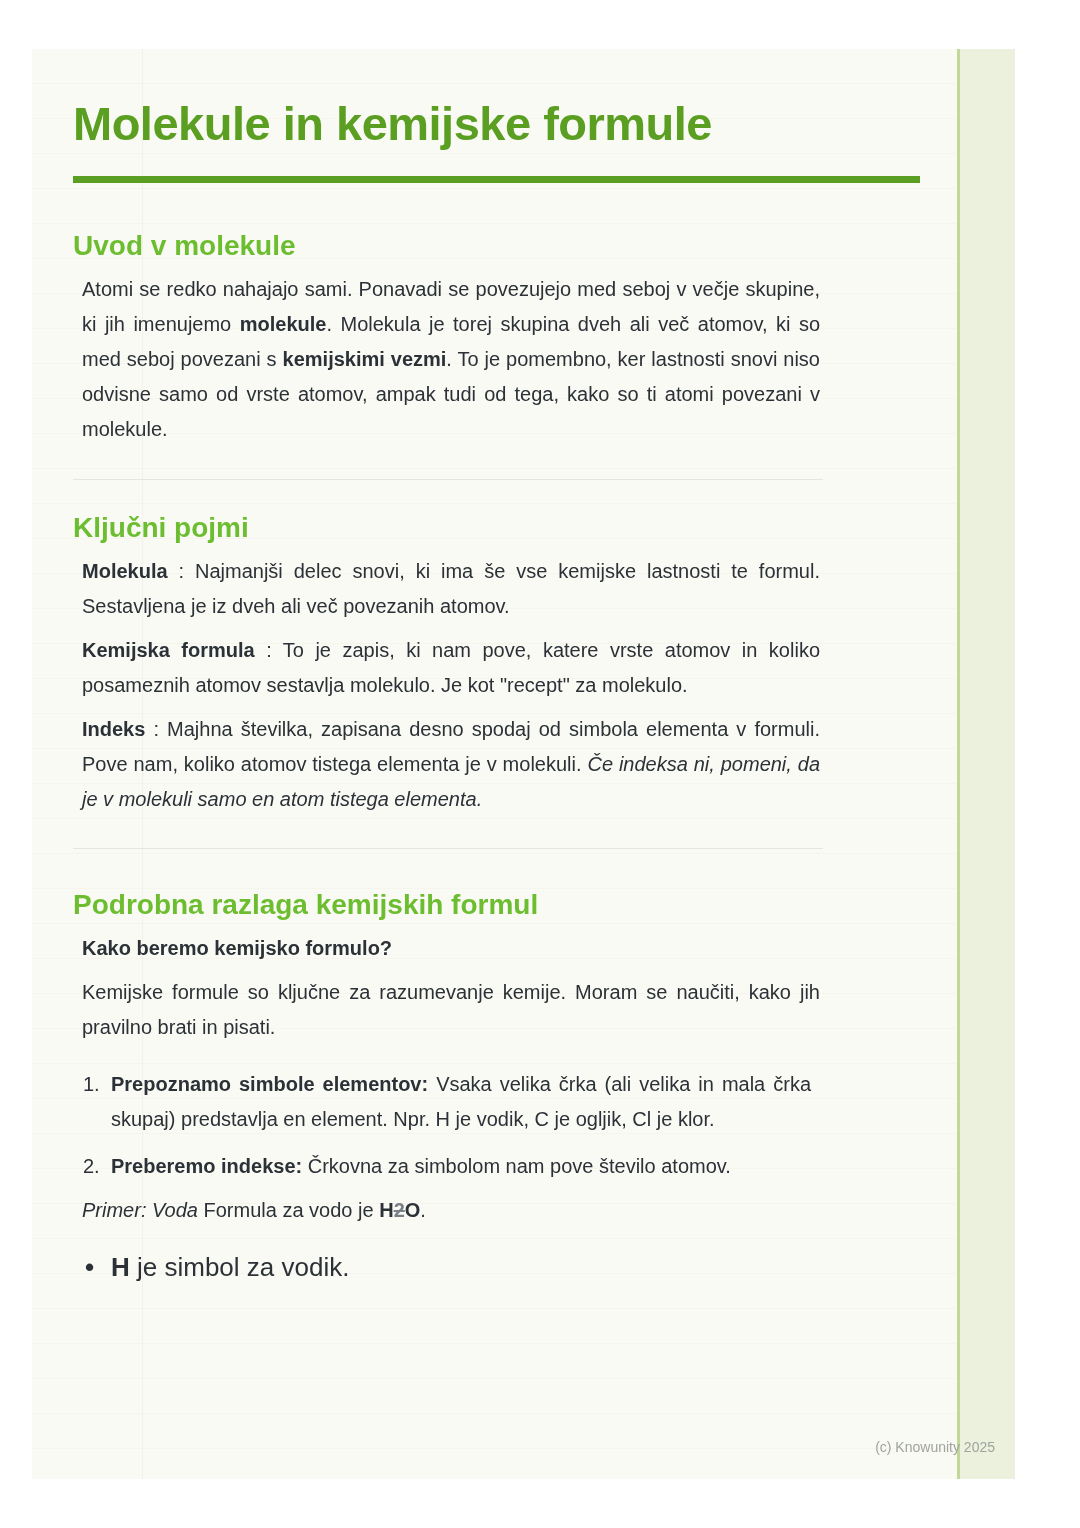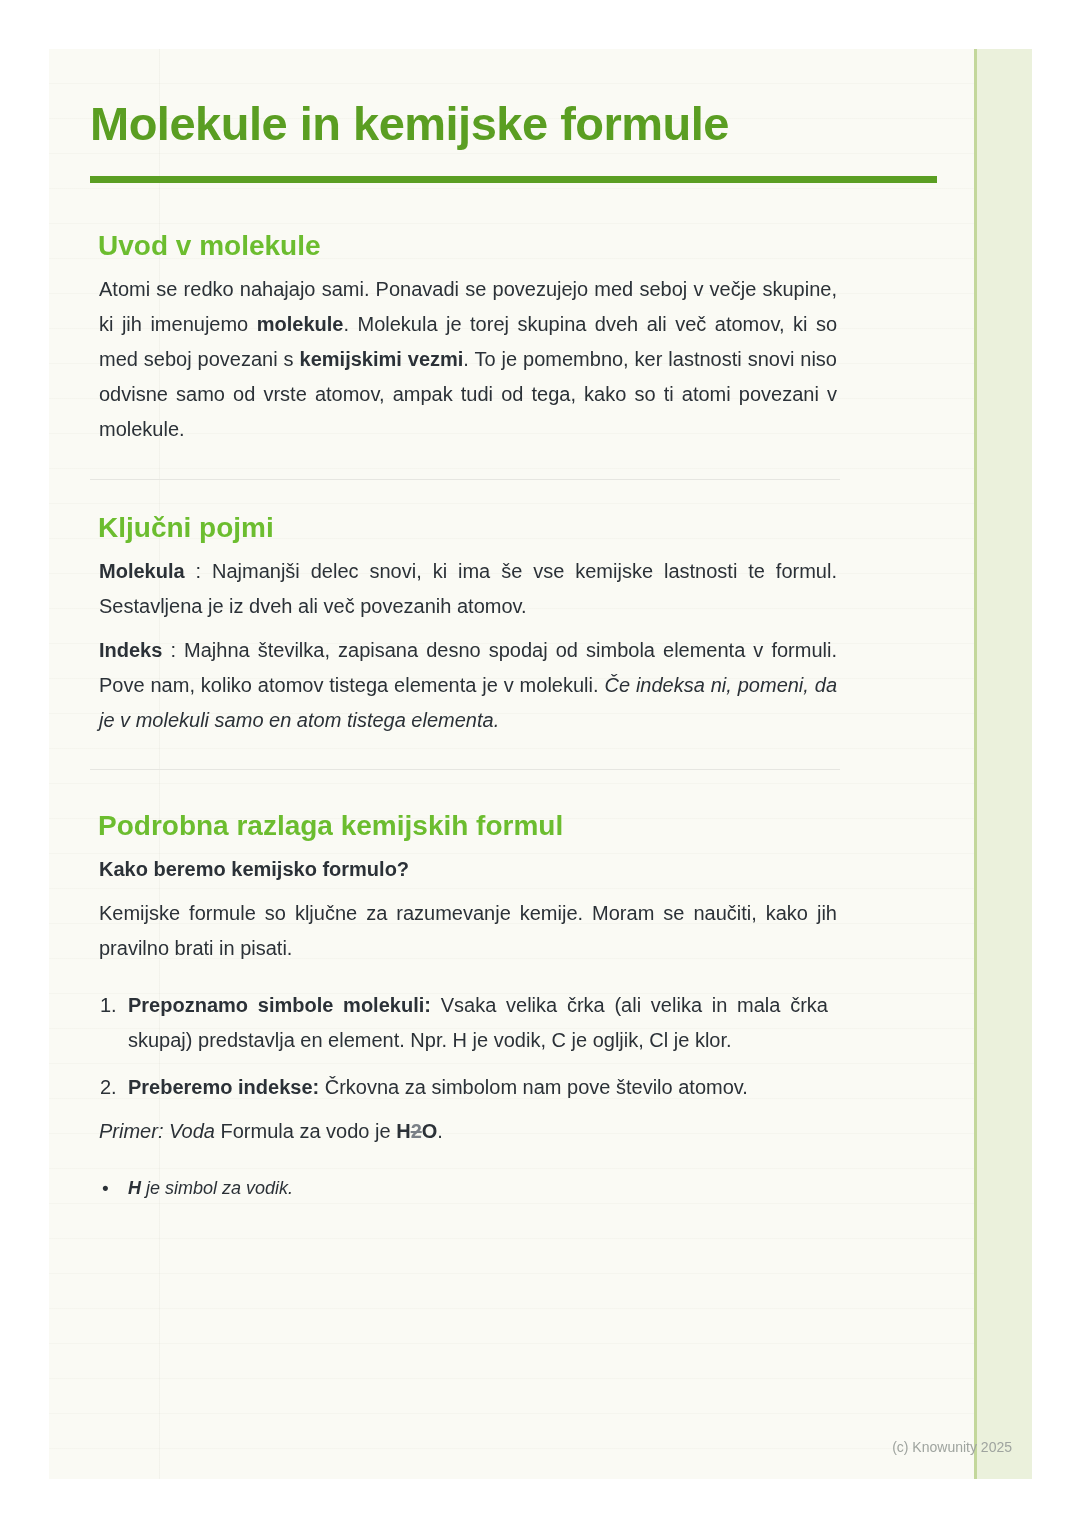--- a/index.html
+++ b/index.html
@@ -1,60 +1,60 @@
 <!DOCTYPE html>
 <html style="--title-green: #5A9E22; --heading-green: #6CBD2F; --text-color: #2B3137; --divider-color: #E6E6E1; --stripe-fill: #EBF1DC; --stripe-edge: #C3D79B; --watermark-color: #9FA49F; --strike-color: #7A8087;"><head>
 <meta charset="utf-8">
 <style>
   html,body{margin:0;padding:0;}
   body{
     width:1080px;height:1528px;position:relative;background:#ffffff;
     font-family:"Liberation Sans",sans-serif;overflow:hidden;
   }
   .page{
-    position:absolute;left:49px;top:49px;width:983px;height:1430px;
+    position:absolute;left:32px;top:49px;width:983px;height:1430px;
     background-color:#FAFAF4;
     background-image:
       linear-gradient(to right, transparent 110px, rgba(120,120,100,0.06) 110px, rgba(120,120,100,0.06) 111px, transparent 111px),
       repeating-linear-gradient(to bottom, transparent 0px, transparent 34px, rgba(140,140,110,0.045) 34px, rgba(140,140,110,0.045) 35px);
     overflow:hidden;
   }
   .stripe{
     position:absolute;top:0;right:0;bottom:0;width:55px;
     background:var(--stripe-fill,#EBF1DC);
     border-left:3px solid var(--stripe-edge,#C3D79B);
     z-index:1;
   }
   .content{position:relative;margin-left:41px;padding-top:48px;z-index:0;}
   .title{
     margin:0;font-size:47px;font-weight:700;letter-spacing:-0.5px;
     color:var(--title-green,#5A9E22);line-height:54px;
   }
   .title-rule{margin-top:25px;width:847px;height:7px;background:var(--title-green,#5A9E22);}
-  h2{margin:8px;font-size:28px;font-weight:700;color:var(--heading-green,#6CBD2F);line-height:34px;}
+  h2{margin:0;font-size:28px;font-weight:700;color:var(--heading-green,#6CBD2F);line-height:34px;}
   .h2-uvod{margin-top:46px;}
   .h2-terms{margin-top:31px;}
   .h2-detail{margin-top:39px;}
   p.body{margin:9px;width:738px;font-size:20px;line-height:35px;color:var(--text-color,#2B3137);}
   .just{text-align:justify;}
   .p-intro{margin-top:27px;}
   hr.divider{border:none;border-top:1px solid var(--divider-color,#E6E6E1);width:750px;margin:32px 0 0 0;}
   hr.divider2{margin-top:31px;}
   .term{margin-top:23px;}
   .term-first{margin-top:27px;}
   .p-detail{margin-top:22px;}
   .subhead{margin-top:25px;font-weight:700;color:#22272C;}
   ol.numlist{margin:22px 0 0 0;padding:0;list-style:none;width:738px;}
   ol.numlist li{position:relative;padding-left:38px;margin-top:12px;font-size:20px;line-height:35px;color:var(--text-color,#2B3137);}
   ol.numlist li:first-child{margin-top:0;}
   .num{position:absolute;left:10px;top:0;}
   .li-text{display:block;text-align:justify;}
   .example{margin-top:18px;}
   ul.bullets{margin:22px 0 0 0;padding:0;list-style:none;width:738px;}
-  ul.bullets li{position:relative;padding-left:38px;font-size:18px;line-height:35px;color:var(--text-color,#2B3137);font-style:italic;}
+  ul.bullets li{position:relative;padding-left:38px;font-size:26px;line-height:35px;color:var(--text-color,#2B3137);}
   ul.bullets li::before{content:"\2022";position:absolute;left:12px;top:0;font-weight:700;}
   .b{font-weight:700;}
   .i{font-style:italic;}
   .strike{font-weight:700;color:var(--strike-color,#7A8087);text-decoration:line-through;}
   .watermark{position:absolute;right:20px;bottom:24px;font-size:14px;color:var(--watermark-color,#9FA49F);z-index:2;}
 </style>
 </head>
 <body>
 
 <div class="page">
@@ -64,32 +64,33 @@
     <h1 class="title">Molekule in kemijske formule</h1>
     <div class="title-rule"></div>
 
     <h2 class="h2-uvod">Uvod v molekule</h2>
     <p class="body just p-intro"><span>Atomi se redko nahajajo sami. Ponavadi se povezujejo med seboj v večje skupine, ki jih imenujemo </span><span class="b">molekule</span><span>. Molekula je torej skupina dveh ali več atomov, ki so med seboj povezani s </span><span class="b">kemijskimi vezmi</span><span>. To je pomembno, ker lastnosti snovi niso odvisne samo od vrste atomov, ampak tudi od tega, kako so ti atomi povezani v molekule.</span></p>
 
     <hr class="divider">
 
     <h2 class="h2-terms">Ključni pojmi</h2>
     <p class="body just term term-first"><span class="b">Molekula</span><span> : Najmanjši delec snovi, ki ima še vse kemijske lastnosti te formul. Sestavljena je iz dveh ali več povezanih atomov.</span></p>
+    <p class="body just term"><span class="b">Kemijska formula</span><span> : To je zapis, ki nam pove, katere vrste atomov in koliko posameznih atomov sestavlja molekulo. Je kot "recept" za molekulo.</span></p>
     <p class="body just term"><span class="b">Indeks</span><span> : Majhna številka, zapisana desno spodaj od simbola elementa v formuli. Pove nam, koliko atomov tistega elementa je v molekuli. </span><span class="i">Če indeksa ni, pomeni, da je v molekuli samo en atom tistega elementa.</span></p>
 
     <hr class="divider divider2">
 
     <h2 class="h2-detail">Podrobna razlaga kemijskih formul</h2>
     <p class="body subhead">Kako beremo kemijsko formulo?</p>
     <p class="body just p-detail"><span>Kemijske formule so ključne za razumevanje kemije. Moram se naučiti, kako jih pravilno brati in pisati.</span></p>
 
     <ol class="numlist">
       <li>
         <span class="num">1.</span>
-        <span class="li-text"><span class="b">Prepoznamo simbole molekuli:</span><span> Vsaka velika črka (ali velika in mala črka skupaj) predstavlja en element. Npr. H je vodik, C je ogljik, Cl je klor.</span></span>
+        <span class="li-text"><span class="b">Prepoznamo simbole elementov:</span><span> Vsaka velika črka (ali velika in mala črka skupaj) predstavlja en element. Npr. H je vodik, C je ogljik, Cl je klor.</span></span>
       </li>
       <li>
         <span class="num">2.</span>
         <span class="li-text"><span class="b">Preberemo indekse:</span><span> Črkovna za simbolom nam pove število atomov.</span></span>
       </li>
     </ol>
 
     <p class="body example"><span class="i">Primer: Voda</span><span> Formula za vodo je </span><span class="b">H</span><span class="strike">2</span><span class="b">O</span><span>.</span></p>
 
     <ul class="bullets">

